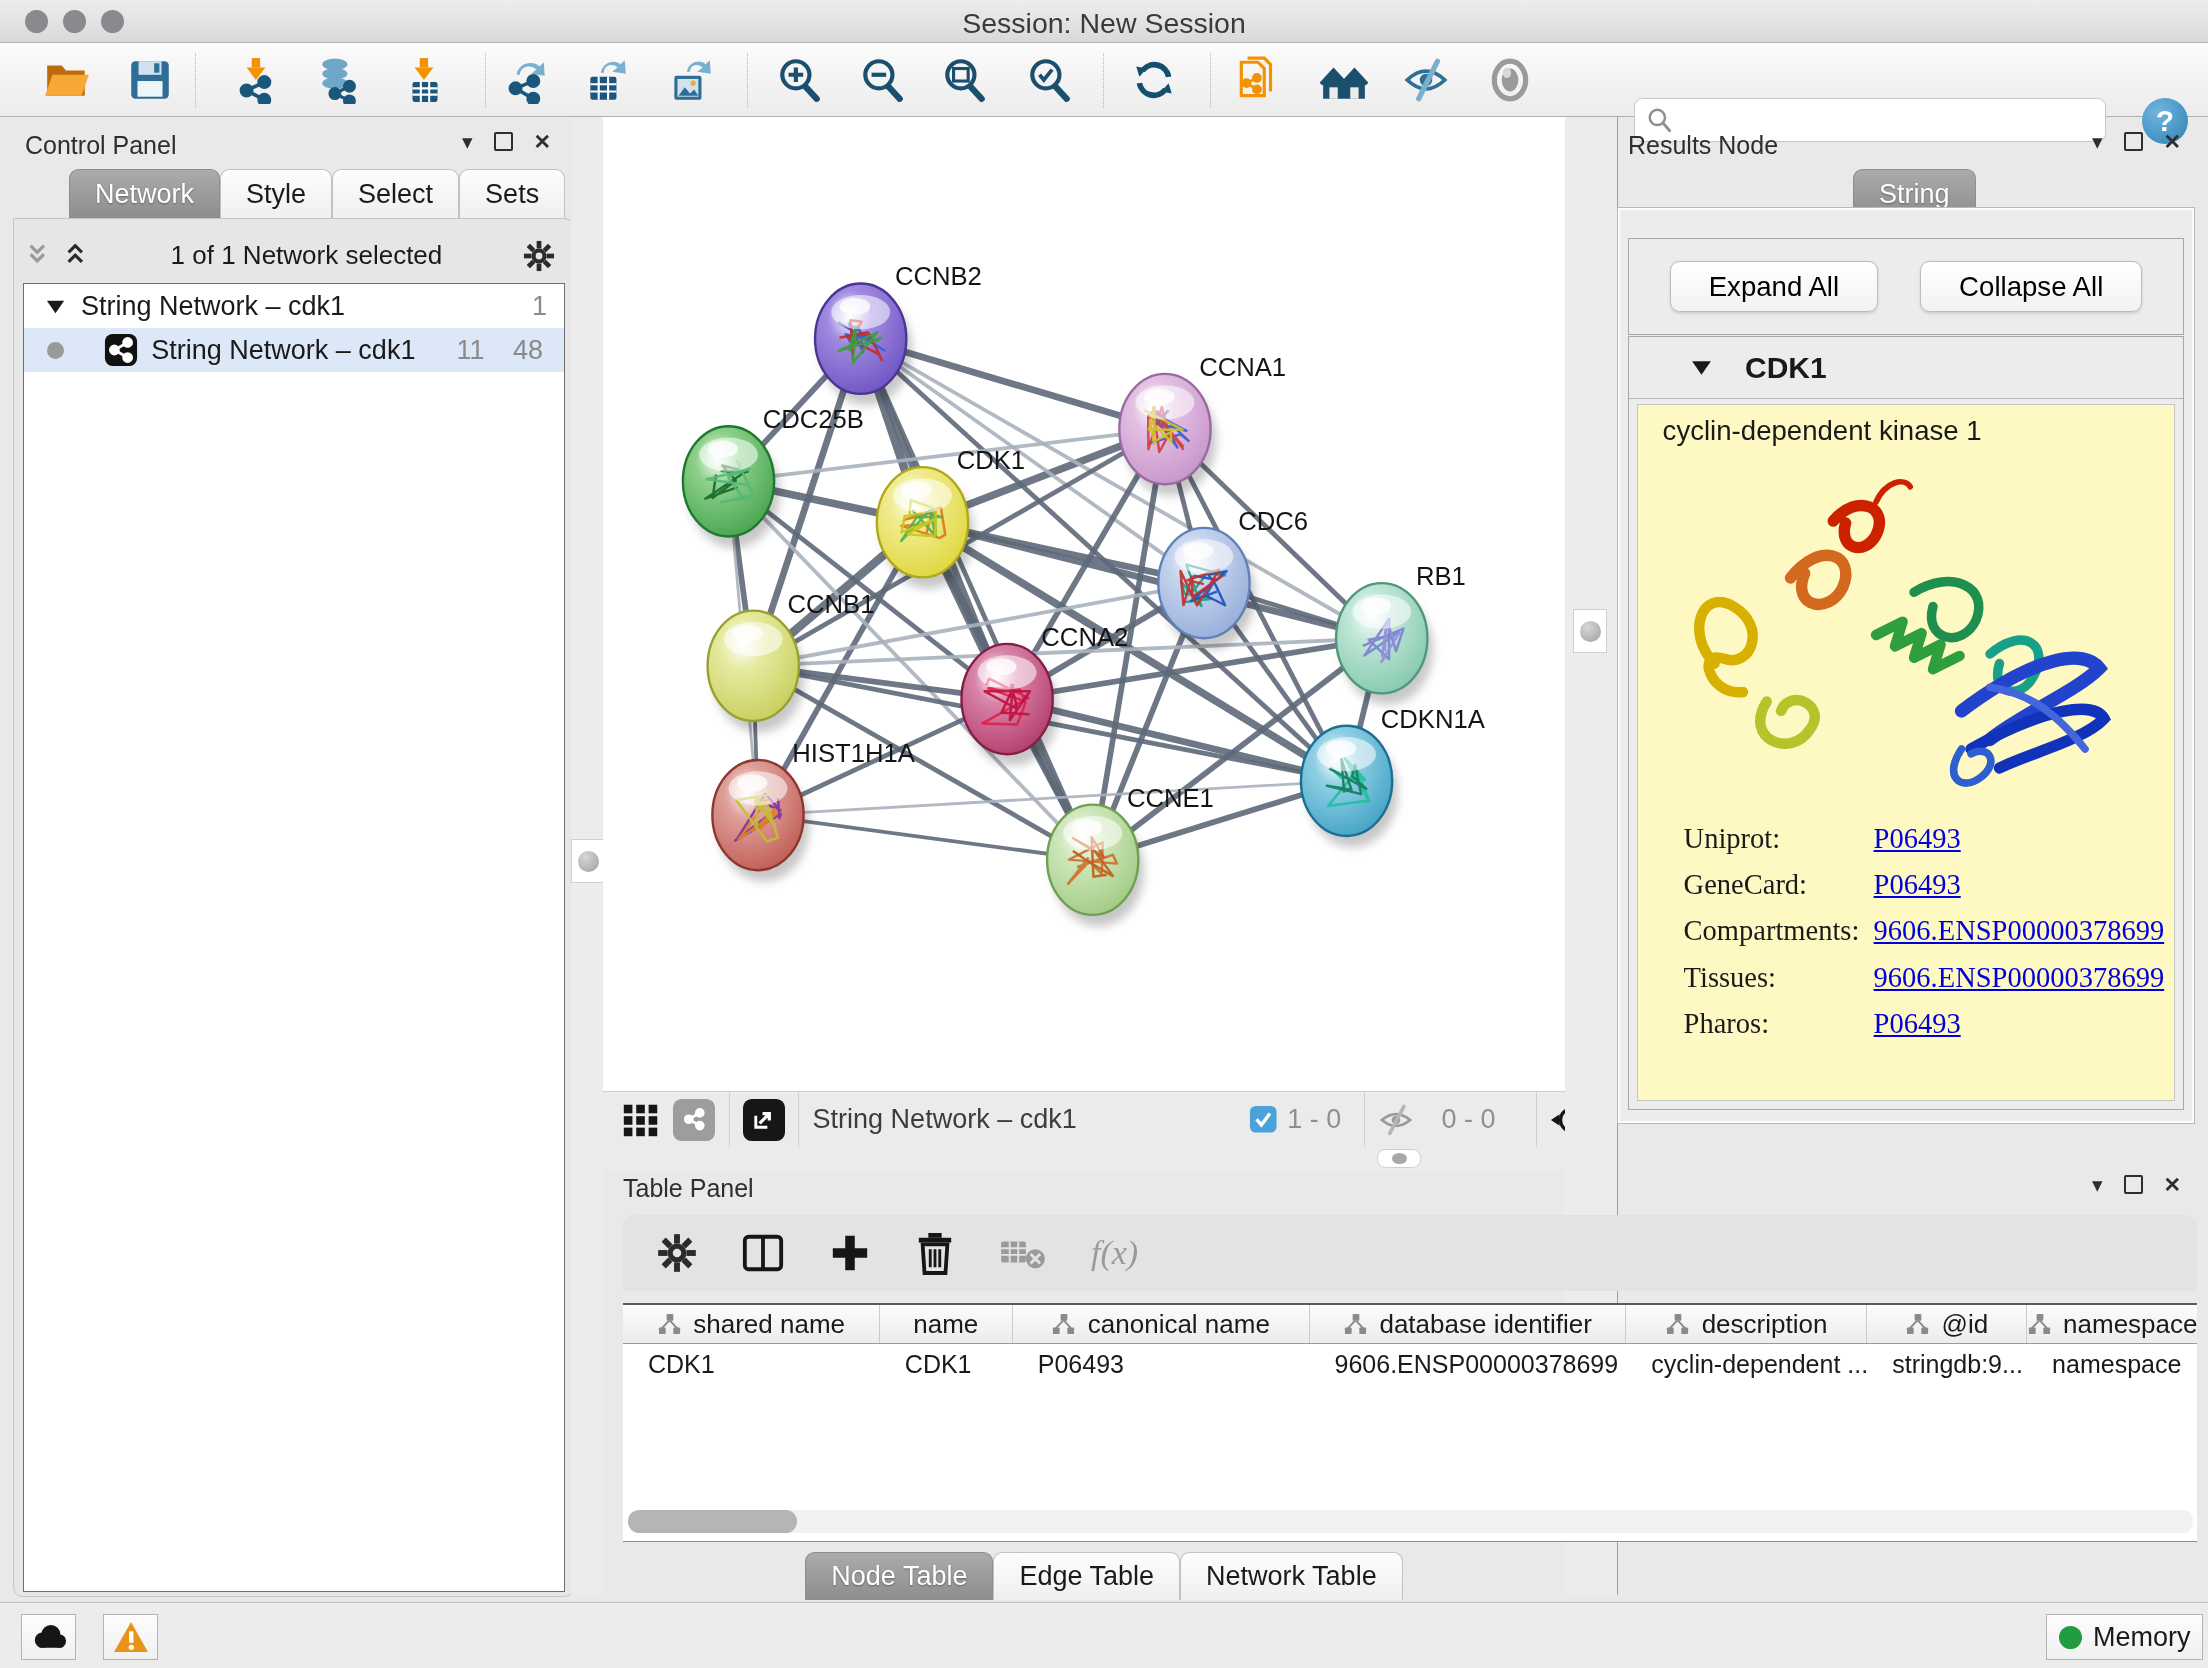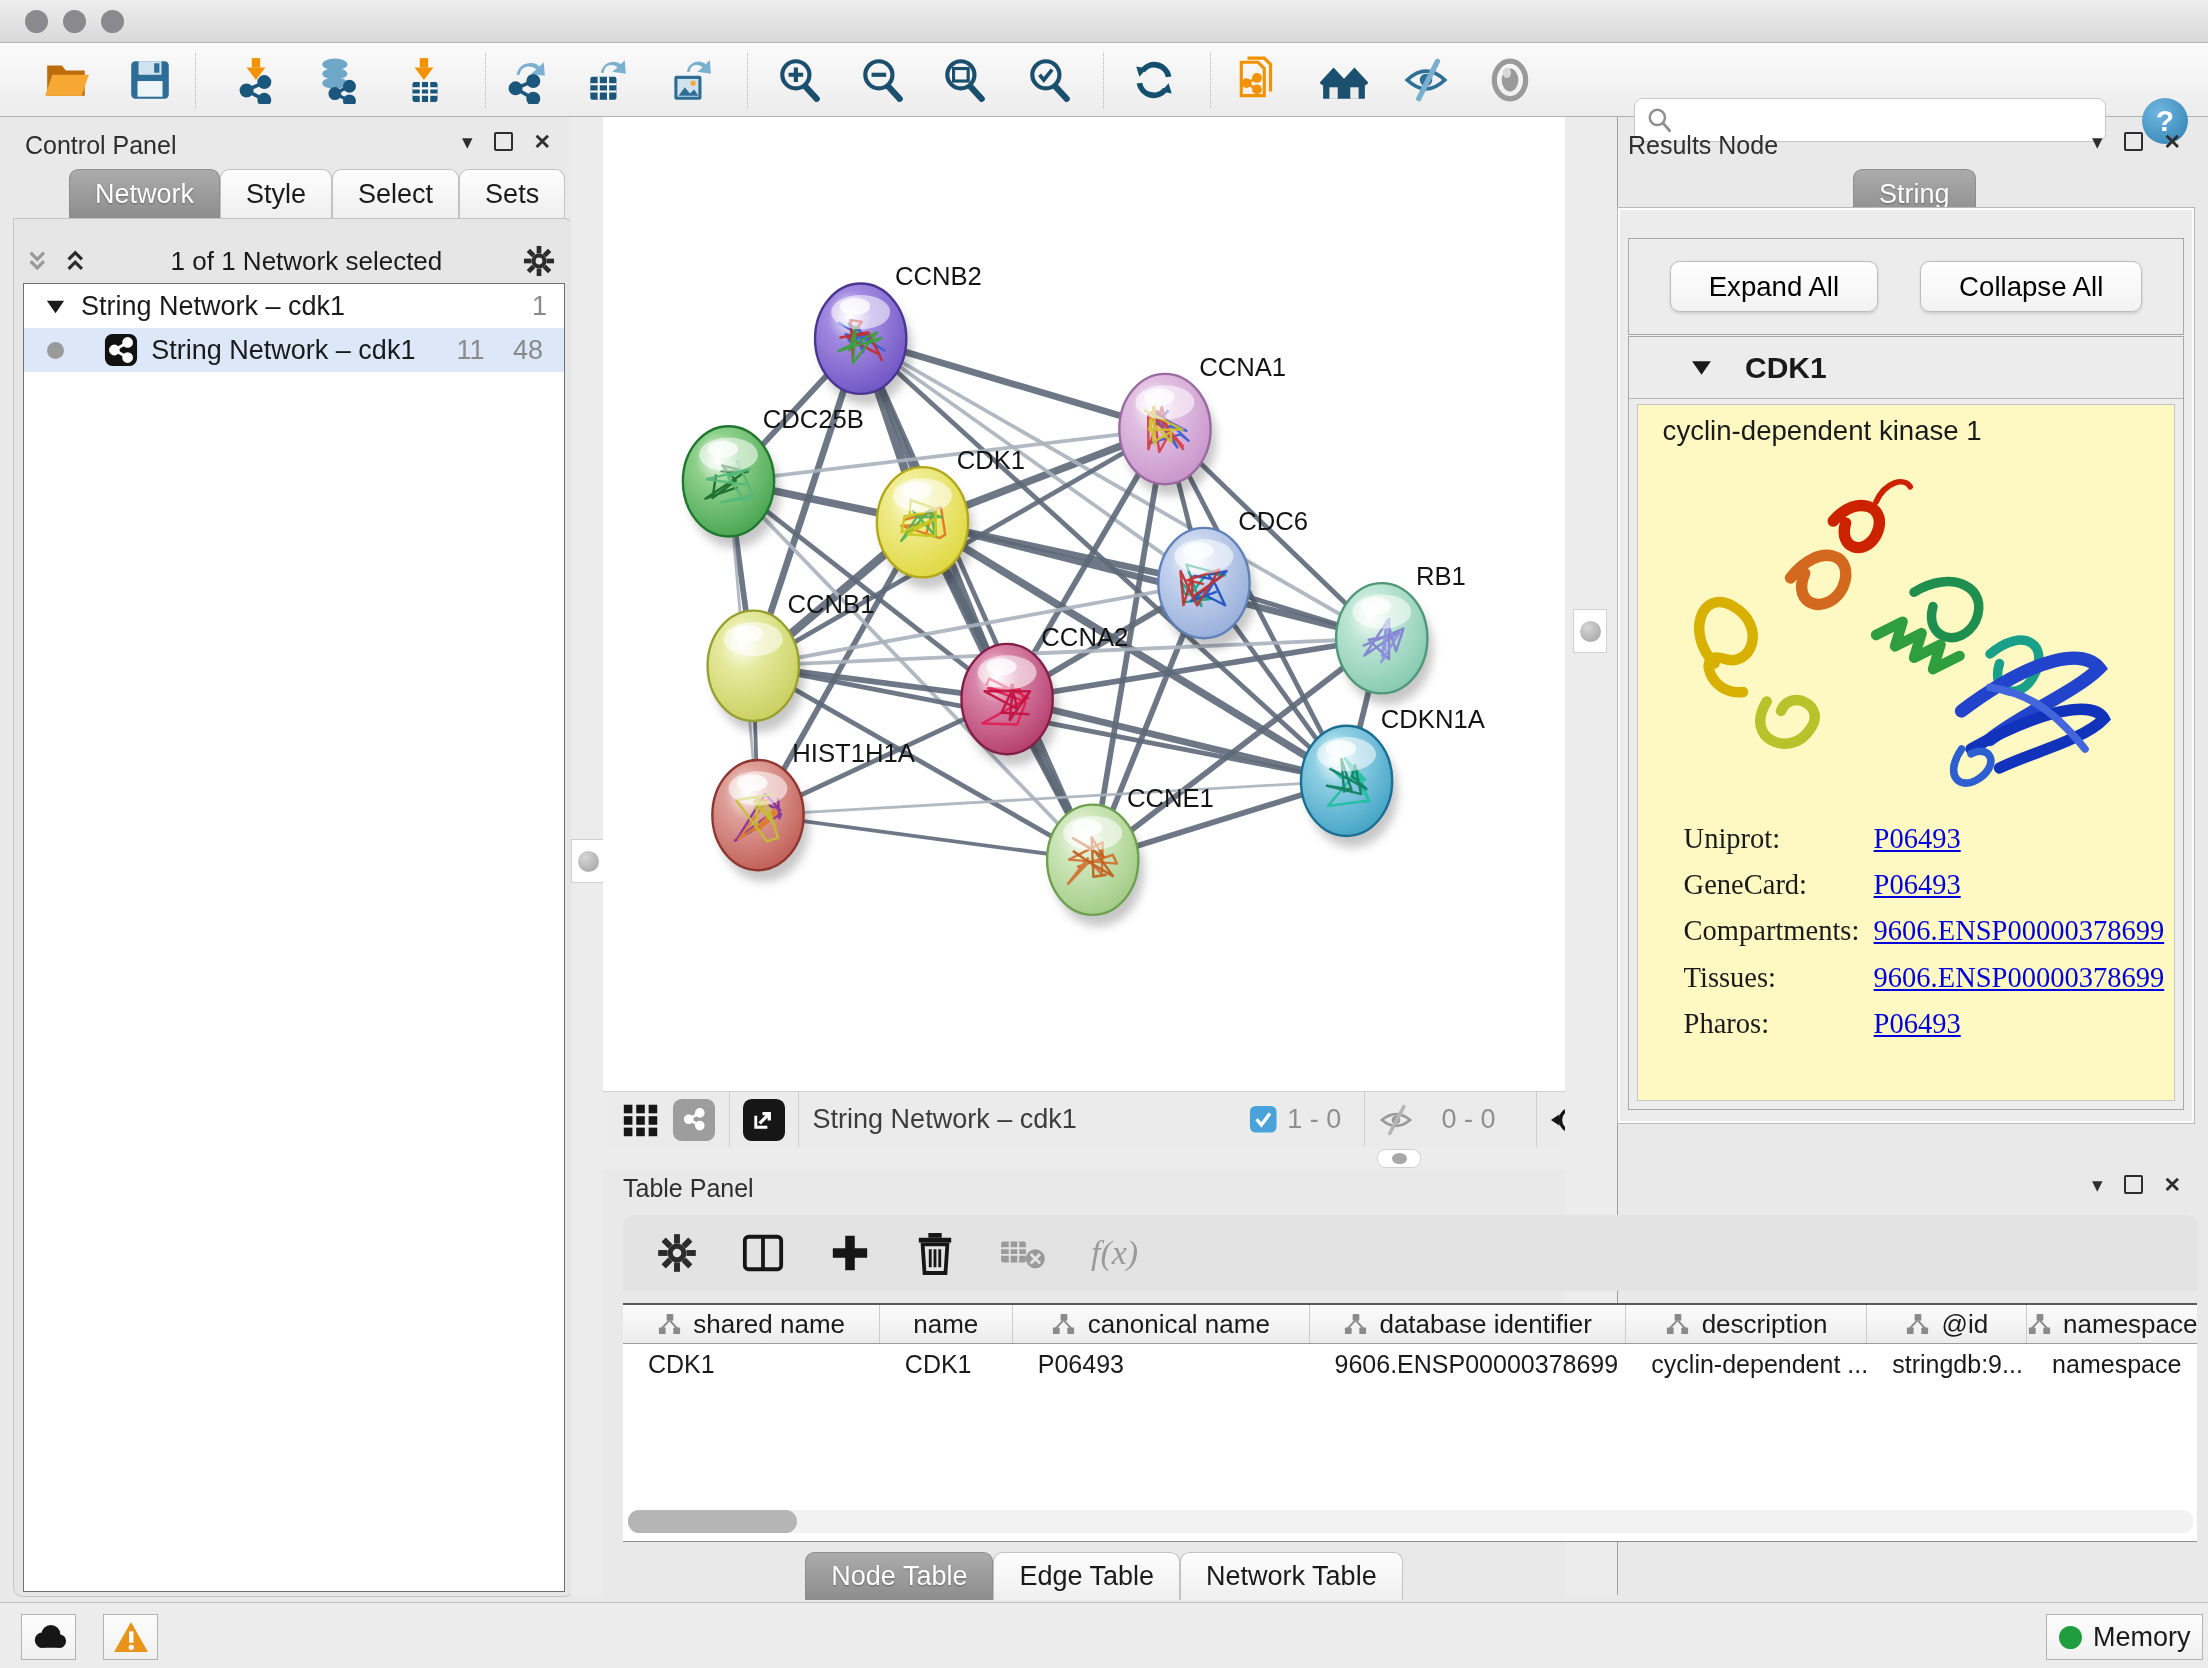--- a/index.html
+++ b/index.html
@@ -28,21 +28,21 @@
   .winbtns{display:flex;gap:21px;align-items:center;color:#2e2e2e;}
   .wb{font-size:21px;line-height:1;}
   .sq{width:15px;height:15px;border:2.4px solid #2e2e2e;border-radius:1.9px;display:inline-block;}
   .tab{height:49px;box-sizing:border-box;border:1px solid #c2c2c2;border-bottom:none;
        border-radius:9.5px 9.5px 0 0;background:linear-gradient(#fdfdfd,#efefef);
        display:flex;align-items:center;justify-content:center;font-size:27px;padding:4px 25px;}
   .tab.sel{background:linear-gradient(#ababab,#8d8d8d);color:#fff;border-color:#8d8d8d;
            text-shadow:0 1px 1.9px rgba(0,0,0,.35);}
   
   .cp-box{left:23px;top:283px;width:540px;height:1307px;background:#fff;border:1.9px solid #6f6f6f;}
-  .cp-toolrow{left:23px;top:240px;width:540px;height:42px;display:flex;align-items:center;}
+  .cp-toolrow{left:23px;top:240px;width:540px;height:42px;display:flex;align-items:flex-start;}
   .treerow{height:44px;display:flex;align-items:center;font-size:27px;}
   .badge{color:#8a8a8a;font-size:27px;}
   
   .netcanvas{left:603px;top:117px;width:1006px;height:974px;background:#fff;}
   .viewbar{left:603px;top:1091px;width:1006px;height:55px;background:#ebebeb;
            border-top:1px solid #cfcfcf;border-bottom:1px solid #c2c2c2;
            display:flex;align-items:center;font-size:27px;color:#3c3c3c;}
   .vsep{width:0;height:55px;border-left:1px solid #cfcfcf;margin:0 13.3px;}
   .graybox{width:42px;height:42px;border-radius:8.6px;background:#9d9d9d;display:flex;
            align-items:center;justify-content:center;}
@@ -96,20 +96,21 @@
   .dot{width:23px;height:23px;border-radius:50%;background:#1f9d3f;}
   .ico svg{display:block;}
 </style>
 </head>
 <body>
 
 <div class="abs titlebar">
   <div class="abs tl" style="left:25px"></div>
   <div class="abs tl" style="left:63px"></div>
   <div class="abs tl" style="left:101px"></div>
+  <div class="abs wintitle">Session: New Session</div>
 </div>
 
 <div class="abs toolbar">
   <div class="abs tbtn ico" style="left:43px">
     <svg width="48" height="48" viewBox="0 0 46 46">
         <path d="M4 9h14l4 5h18v24H4z" fill="#bd6c0c"></path>
         <path d="M9 18h35l-7 20H2z" fill="#f5a833"></path>
       </svg>
   </div>
   <div class="abs tbtn ico" style="left:126px">

